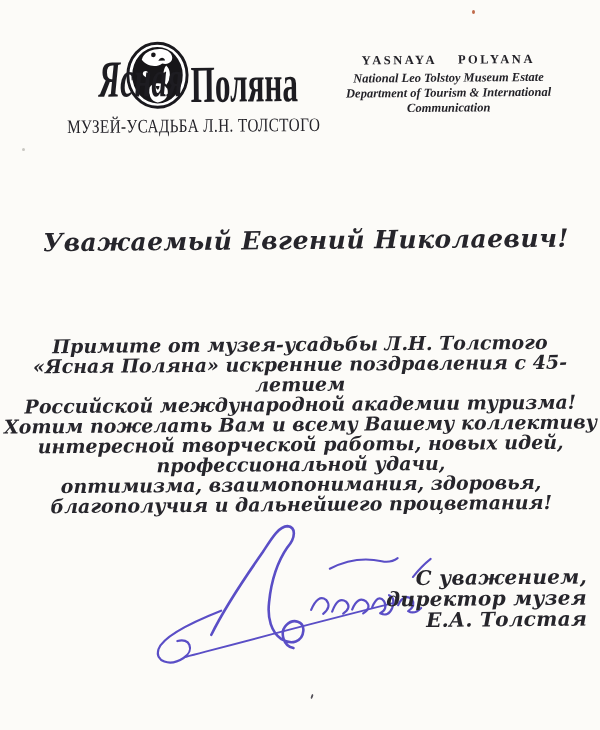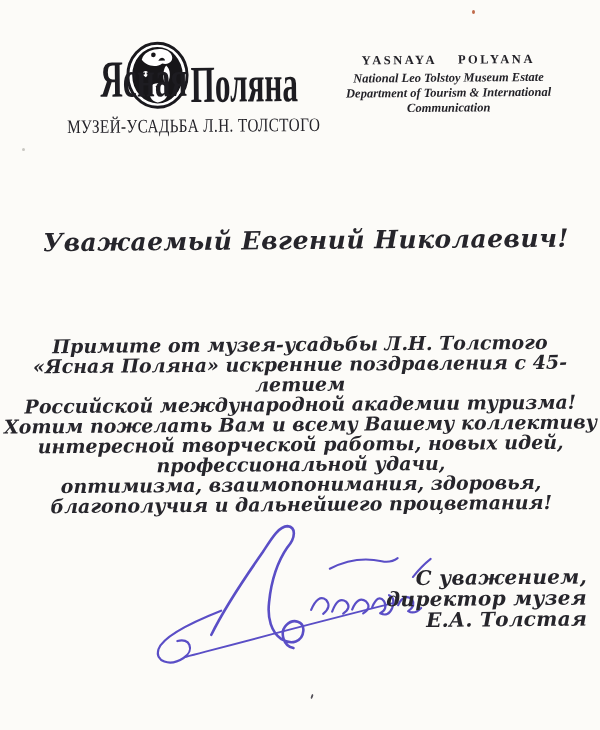--- a/index.html
+++ b/index.html
@@ -7,21 +7,21 @@
     position:relative; width:600px; height:730px; margin:0 auto;
     background:#fcfbf8; overflow:hidden;
     font-family:"DejaVu Serif", serif; color:#26252b;
   }
   .rot { position:absolute; inset:0; transform:rotate(-0.5deg); }
 
   
   .logo { position:absolute; left:44px; top:40px; width:252px; }
   .logo-row { display:flex; align-items:center; justify-content:center; height:68px; }
   .word-box { overflow:visible; }
-  .word-box-l { width:82px; text-align:right; }
+  .word-box-l { width:82px; text-align:right;font-style:italic; }
   .word-box-r { width:102px; text-align:left;margin-top:12px; }
   .logo-word {
     display:inline-block; font-family:"Liberation Serif", serif; font-weight:bold;
     font-size:52px; line-height:1; color:#1d1c21; white-space:nowrap;
     transform:scaleX(0.60) translateY(4px);
   }
   .word-box-l .logo-word { transform-origin:right center; }
   .word-box-r .logo-word { transform-origin:left center; }
   .emblem { flex:0 0 auto; margin:0 1px; }
   .logo-sub {

